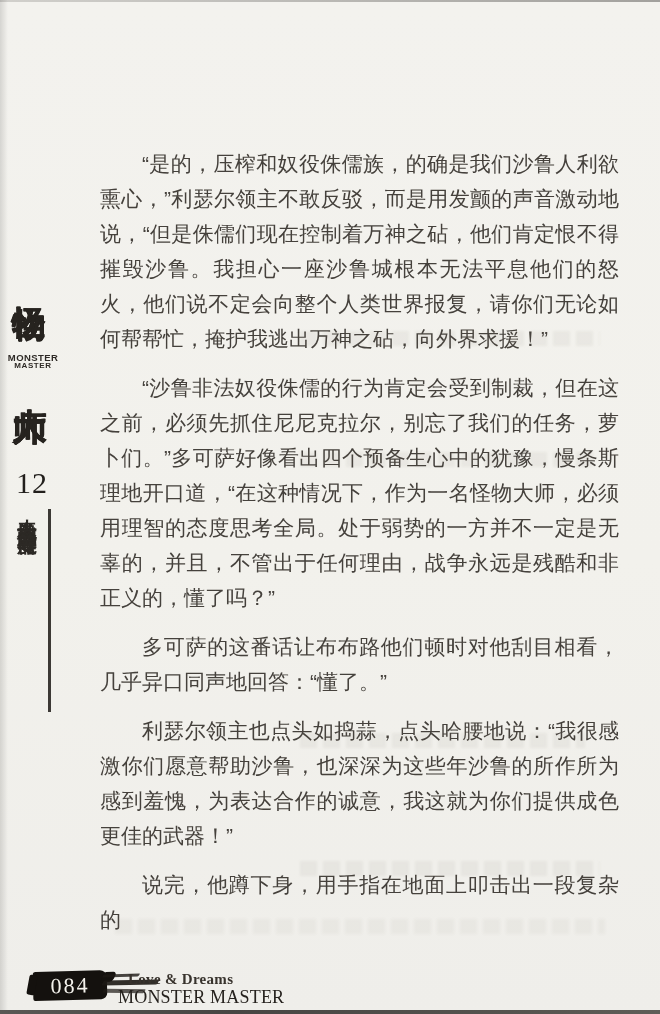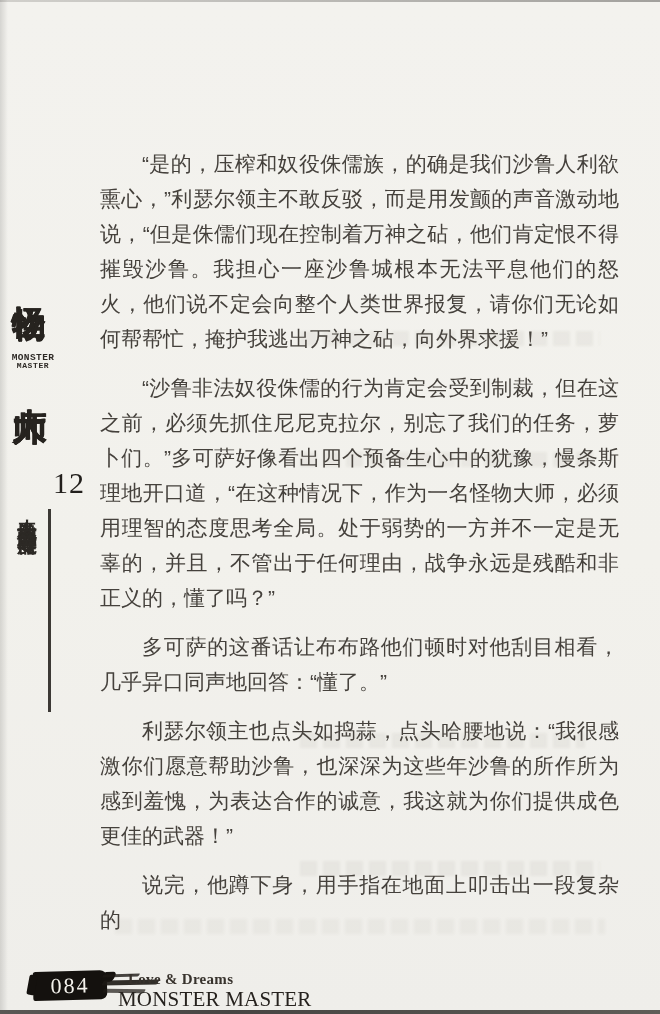--- a/index.html
+++ b/index.html
@@ -17,26 +17,26 @@
             background:linear-gradient(90deg,rgba(0,0,0,.12),rgba(0,0,0,0));}
 
   
   .vtext{writing-mode:vertical-rl;text-orientation:upright;line-height:1;}
   .series-cn{position:absolute;left:13px;color:#26231f;font-weight:900;
              font-size:33px;letter-spacing:4px;
              text-shadow:.6px 0 0 currentColor,-.6px 0 0 currentColor,0 .6px 0 currentColor;}
   .series-top{top:279px;}
   .series-bottom{top:381px;font-size:34px;}
   .spine-logo{position:absolute;left:4px;top:352px;width:58px;text-align:center;
-              font-family:Liberation Mono, monospace;font-weight:bold;color:#2e2a26;}
+              font-family:Liberation Sans, sans-serif;font-weight:bold;color:#2e2a26;}
   .spine-logo .l1{font-size:9.5px;letter-spacing:.4px;}
   .spine-logo .l2{font-size:8px;margin-top:-2px;letter-spacing:.6px;}
   .volume-num{position:absolute;left:0;top:466px;width:64px;text-align:center;
               font-family:"Liberation Serif",serif;font-size:30px;color:#221f1c;
-              letter-spacing:1px;padding-left:37px;}
+              letter-spacing:1px;}
   .subtitle{position:absolute;left:17px;top:503px;font-size:19.5px;font-weight:700;
             color:#2c2925;letter-spacing:2.2px;}
   .subtitle-rule{position:absolute;left:48px;top:509px;width:2.5px;height:203px;
             background:#3c3935;}
 
   
   .body-text{position:absolute;left:86px;top:132px;width:547px;color:#45413c;
              font-size:21px;line-height:35px;text-align:justify;}
   .body-text p{margin:14px;text-indent:2em;}
 
@@ -52,21 +52,21 @@
   .streak.s1{left:103px;top:974px;width:36px;height:3px;transform:skewX(-32deg) rotate(-2deg);opacity:.8;}
   .streak.s2{left:103px;top:980px;width:55px;height:5px;transform:skewX(-30deg) rotate(-1deg);opacity:.9;}
   .streak.s3{left:103px;top:989px;width:42px;height:4px;transform:skewX(-28deg) rotate(1deg);opacity:.7;}
   .pagenum{display:block;width:100%;text-align:center;line-height:29px;
            font-family:"Liberation Serif",serif;font-size:22px;color:#f4f2ec;
            letter-spacing:2px;}
   .footer-logo{position:absolute;left:118px;top:971px;color:#26221e;
            font-family:"Liberation Serif",serif;}
   .footer-logo .tagline{font-size:15px;font-weight:bold;margin-left:10px;
            letter-spacing:.3px;color:#37322c;}
-  .footer-logo .brand{font-size:21px;letter-spacing:.2px;margin-top:-1px;}
+  .footer-logo .brand{font-size:18px;letter-spacing:.2px;margin-top:-1px;}
 
   
   .ghost{position:absolute;height:15px;filter:blur(1.4px);opacity:.55;
          background:repeating-linear-gradient(90deg,rgba(118,112,100,.14) 0 17px,
                     rgba(0,0,0,0) 17px 23px);}
   .g1{left:300px;top:331px;width:300px;}
   .g2{left:300px;top:452px;width:295px;}
   .g3{left:300px;top:733px;width:285px;}
   .g4{left:300px;top:861px;width:300px;}
   .g5{left:115px;top:919px;width:490px;opacity:.4;}

